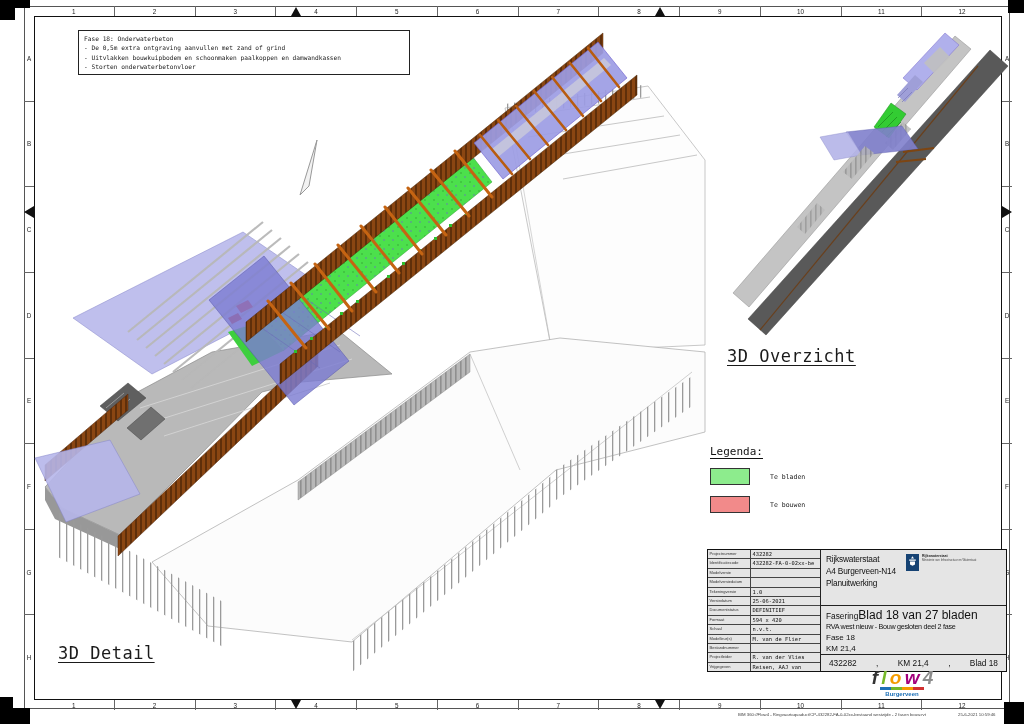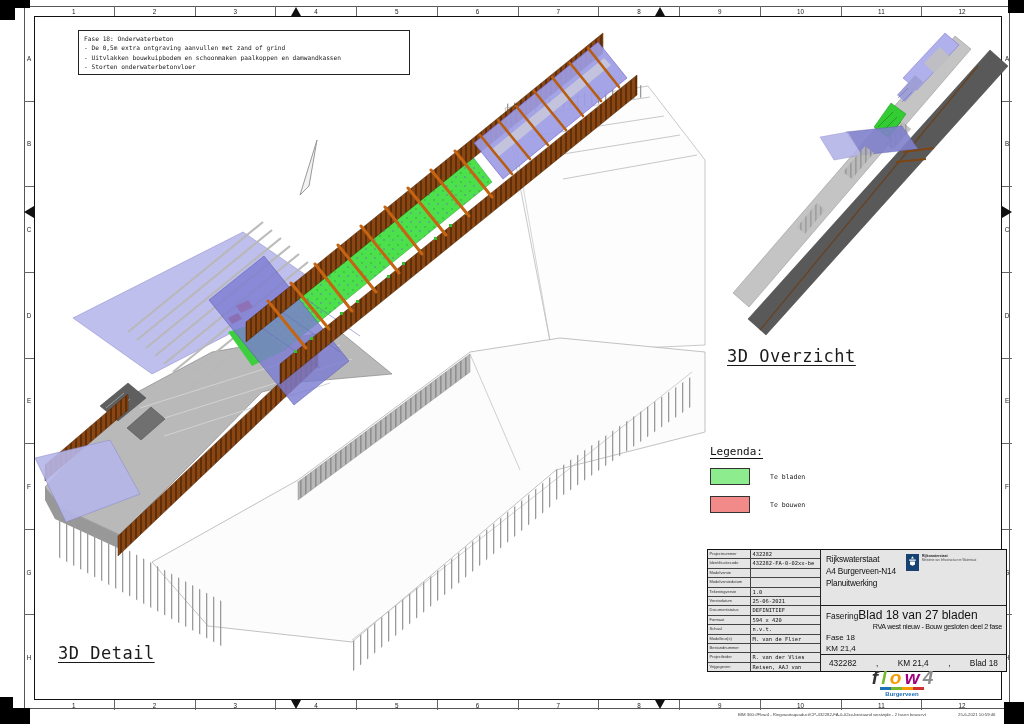--- a/index.html
+++ b/index.html
@@ -55,21 +55,21 @@
   .tb-sec1{height:56px;border-bottom:1px solid #222;padding:3px 0 0 5px;box-sizing:border-box;position:relative;}
   .tb-client-line{font-size:8.3px;line-height:1.45;letter-spacing:-0.2px;}
   .tb-logo{position:absolute;right:4px;top:4px;width:96px;display:flex;}
   .tb-logo-text{margin-left:3px;}
   .tb-logo-name{font-size:3.5px;font-weight:bold;color:#222;}
   .tb-logo-ministry{font-size:2.9px;color:#444;}
   .tb-sec2{height:49px;border-bottom:1px solid #222;padding:2px 4px 0 5px;box-sizing:border-box;}
   .tb-sub-row{display:flex;justify-content:flex-start;align-items:baseline;}
   .tb-sub-title{font-size:8.3px;}
   .tb-sheetinfo{font-size:12px;}
-  .tb-desc{font-size:7.2px;letter-spacing:-0.3px;line-height:1.42;text-align:right;}
+  .tb-desc{font-size:7.2px;letter-spacing:-0.3px;line-height:1.42;}
   .tb-line{font-size:8px;line-height:1.4;}
   .tb-sec3{flex:1;display:flex;align-items:center;justify-content:space-between;
            padding:0 8px;font-size:8.3px;}
 
   
   .brand{left:857px;top:668px;width:90px;text-align:center;}
   .brand-word{font-style:italic;font-weight:bold;font-size:19px;letter-spacing:-1px;line-height:1;}
   .brand-bar{display:flex;width:44px;height:2.5px;margin:0 auto;}
   .brand-bar span{flex:1;}
   .brand-loc{font-size:6px;font-weight:bold;color:#1d70b7;margin-top:1px;}

